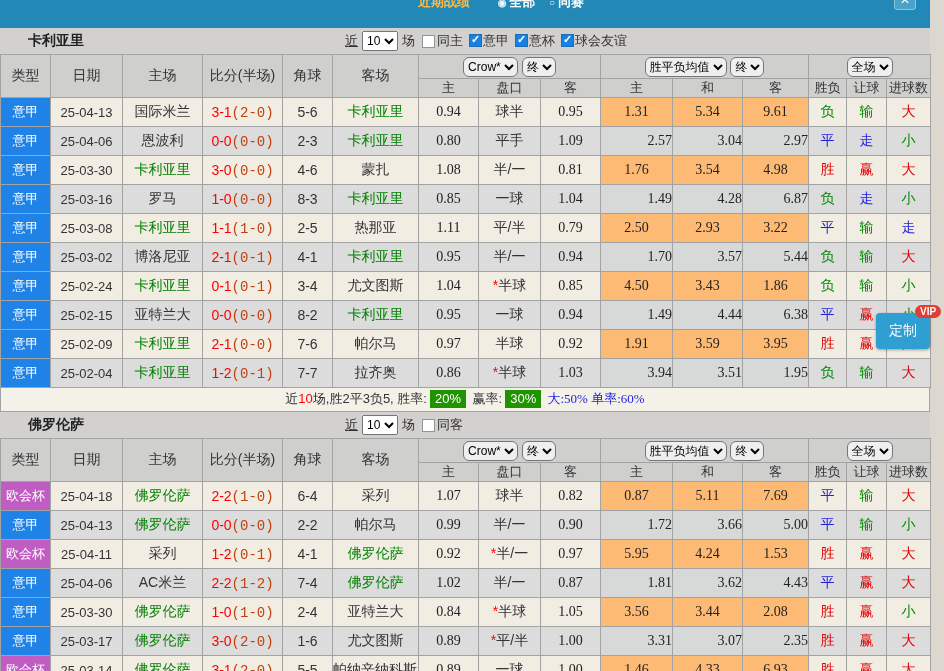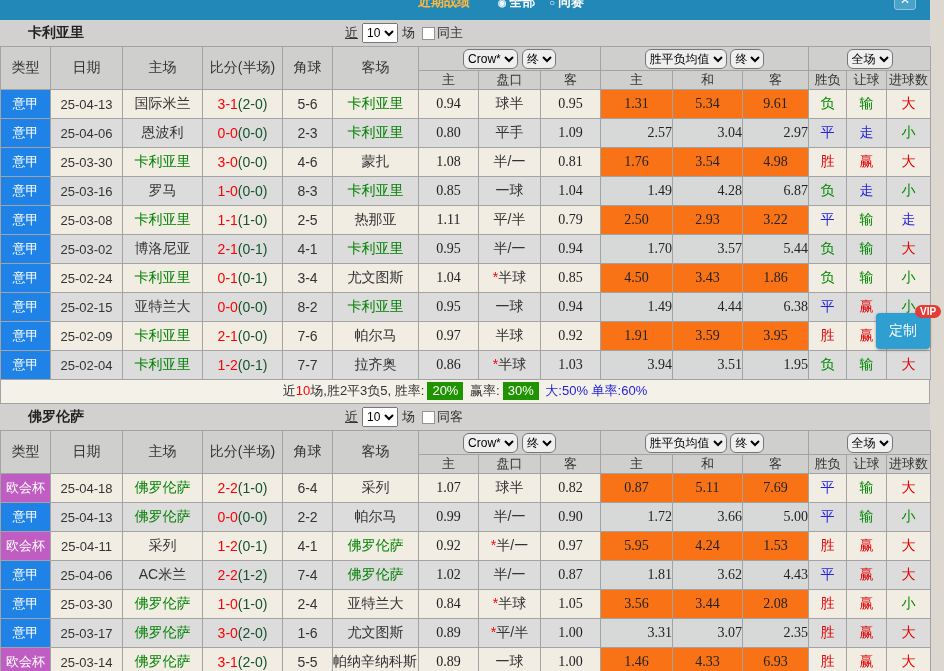--- a/index.html
+++ b/index.html
@@ -1,21 +1,21 @@
 <!DOCTYPE html>
 <html><head>
 <meta charset="utf-8">
 <style>
   * { box-sizing: border-box; margin: 0; padding: 0; }
   html,body { width:944px; height:671px; overflow:hidden; }
   body { background:#ddd8cf; font-family:"Liberation Sans", sans-serif; font-size:13px; color:#333; position:relative; }
   .popup { position:absolute; left:0; top:0; width:930px; background:#d2d1cf; }
 
   
-  .topbar { position:relative; height:20px; background:#2188b8; overflow:hidden; }
+  .topbar { position:relative; height:28px; background:#2188b8; overflow:hidden; }
   .topbar-tabs { position:absolute; left:418px; top:-7px; white-space:nowrap; color:#fff; font-size:13px; font-weight:bold; }
   .topbar-tabs .active { color:#ffb83d; margin-right:14px; }
   .topbar-tabs .radio { font-size:10px; margin:0 3px 0 10px; color:#eaf4fa; }
   .close-btn { position:absolute; right:14px; top:-11px; width:22px; height:21px; background:#4aa2c9; border:1px solid #8cc4dc; border-radius:3px; color:#fff; font-size:12px; text-align:center; line-height:20px; cursor:pointer; }
 
   
   .sec-head { position:relative; height:26px; }
   .sec-title { position:absolute; left:28px; top:4px; font-size:14px; font-weight:bold; color:#222; }
   .filter { position:absolute; left:345px; top:3px; display:flex; align-items:center; white-space:nowrap; font-size:13px; }
   .filter .near { text-decoration:underline; margin-right:4px; cursor:pointer; }
@@ -27,35 +27,35 @@
   
   table { border-collapse:collapse; table-layout:fixed; width:930px; background:#d2d1cf; }
   th, td { border:1px solid #a3a3a3; text-align:center; overflow:hidden; white-space:nowrap; }
   thead th { background:#cfcfce; font-weight:normal; font-size:14px; color:#333; }
   tr.hrow1 th { height:24px; }
   tr.hrow2 th { height:17px; font-size:13px; }
   thead select { font-size:12px; height:20px;border-radius:6px; }
   tbody td { height:29px; font-size:14px; }
   tr.odd td { background:#f1ede3; }
   tr.even td { background:#dcdcdc; }
-  tr.odd td.c-avg { background:#f97316; }
+  tr.odd td.c-avg { background:#fdba74; }
   tr.even td.c-avg { background:#d6d9d7;text-align:right; }
   td.c-type { color:#fff; font-size:13px; }
   td.c-date { font-size:13px; color:#333; }
   td.c-odd, td.c-avg { font-family:"Liberation Serif", serif; font-size:14px; color:#222; }
   .hl { color:#008000; }
   .score { color:#f00; }
-  .half { color:#14532d; }
+  .half { color:#c2410c;font-family:Liberation Mono, monospace; }
   .star { color:#f00; }
   .sup-badge { display:inline-block; background:#e60000; color:#fff; font-size:10px; line-height:12px; padding:0 2px; vertical-align:3px; margin-left:1px; }
 
   
   .summary { width:930px; height:24px; background:#f4f1e9; border:1px solid #a3a3a3; border-top:none; text-align:center; line-height:22px; font-size:13px; color:#333; }
   .summary .red { color:#f00; }
-  .summary .blue { color:#2222dd; }
+  .summary .blue { color:#2222dd;font-family:Liberation Serif, serif; }
   .summary .gbox { display:inline-block; background:#1f9400; color:#fff; padding:0 5px; margin:0 3px; line-height:18px;text-align:right; }
 
   
   .vip-btn { position:absolute; left:876px; top:313px; width:54px; height:36px; background:#2f9fd2; border-radius:4px; color:#fff; font-size:14px; display:flex; align-items:center; justify-content:center; cursor:pointer; box-shadow:0 1px 3px rgba(0,0,0,.35); z-index:5; }
   .vip-badge { position:absolute; left:915px; top:305px; background:#e23c36; color:#fff; font-size:10px; font-weight:bold; line-height:13px; padding:0 5px; border-radius:8px; z-index:6; }
 </style>
 </head>
 <body>
 
 <div class="popup">
@@ -70,20 +70,21 @@
   </div>
 
   <div class="sec-head">
     <span class="sec-title">卡利亚里</span>
     <span class="filter">
       <span class="near">近</span>
       <select><option>10</option></select>
       <span>场</span>
       <span class="cb"></span>
       <span>同主</span>
+      <span class="league-boxes"><span class="cb on" style="margin: 0px 1px 0px 6px;"></span><span>意甲</span><span class="cb on" style="margin: 0px 1px 0px 6px;"></span><span>意杯</span><span class="cb on" style="margin: 0px 1px 0px 6px;"></span><span>球会友谊</span></span>
     </span>
   </div>
 
   <table>
     <colgroup>
       <col style="width:50px">
         <col style="width:72px">
         <col style="width:80px">
         <col style="width:80px">
         <col style="width:50px">

